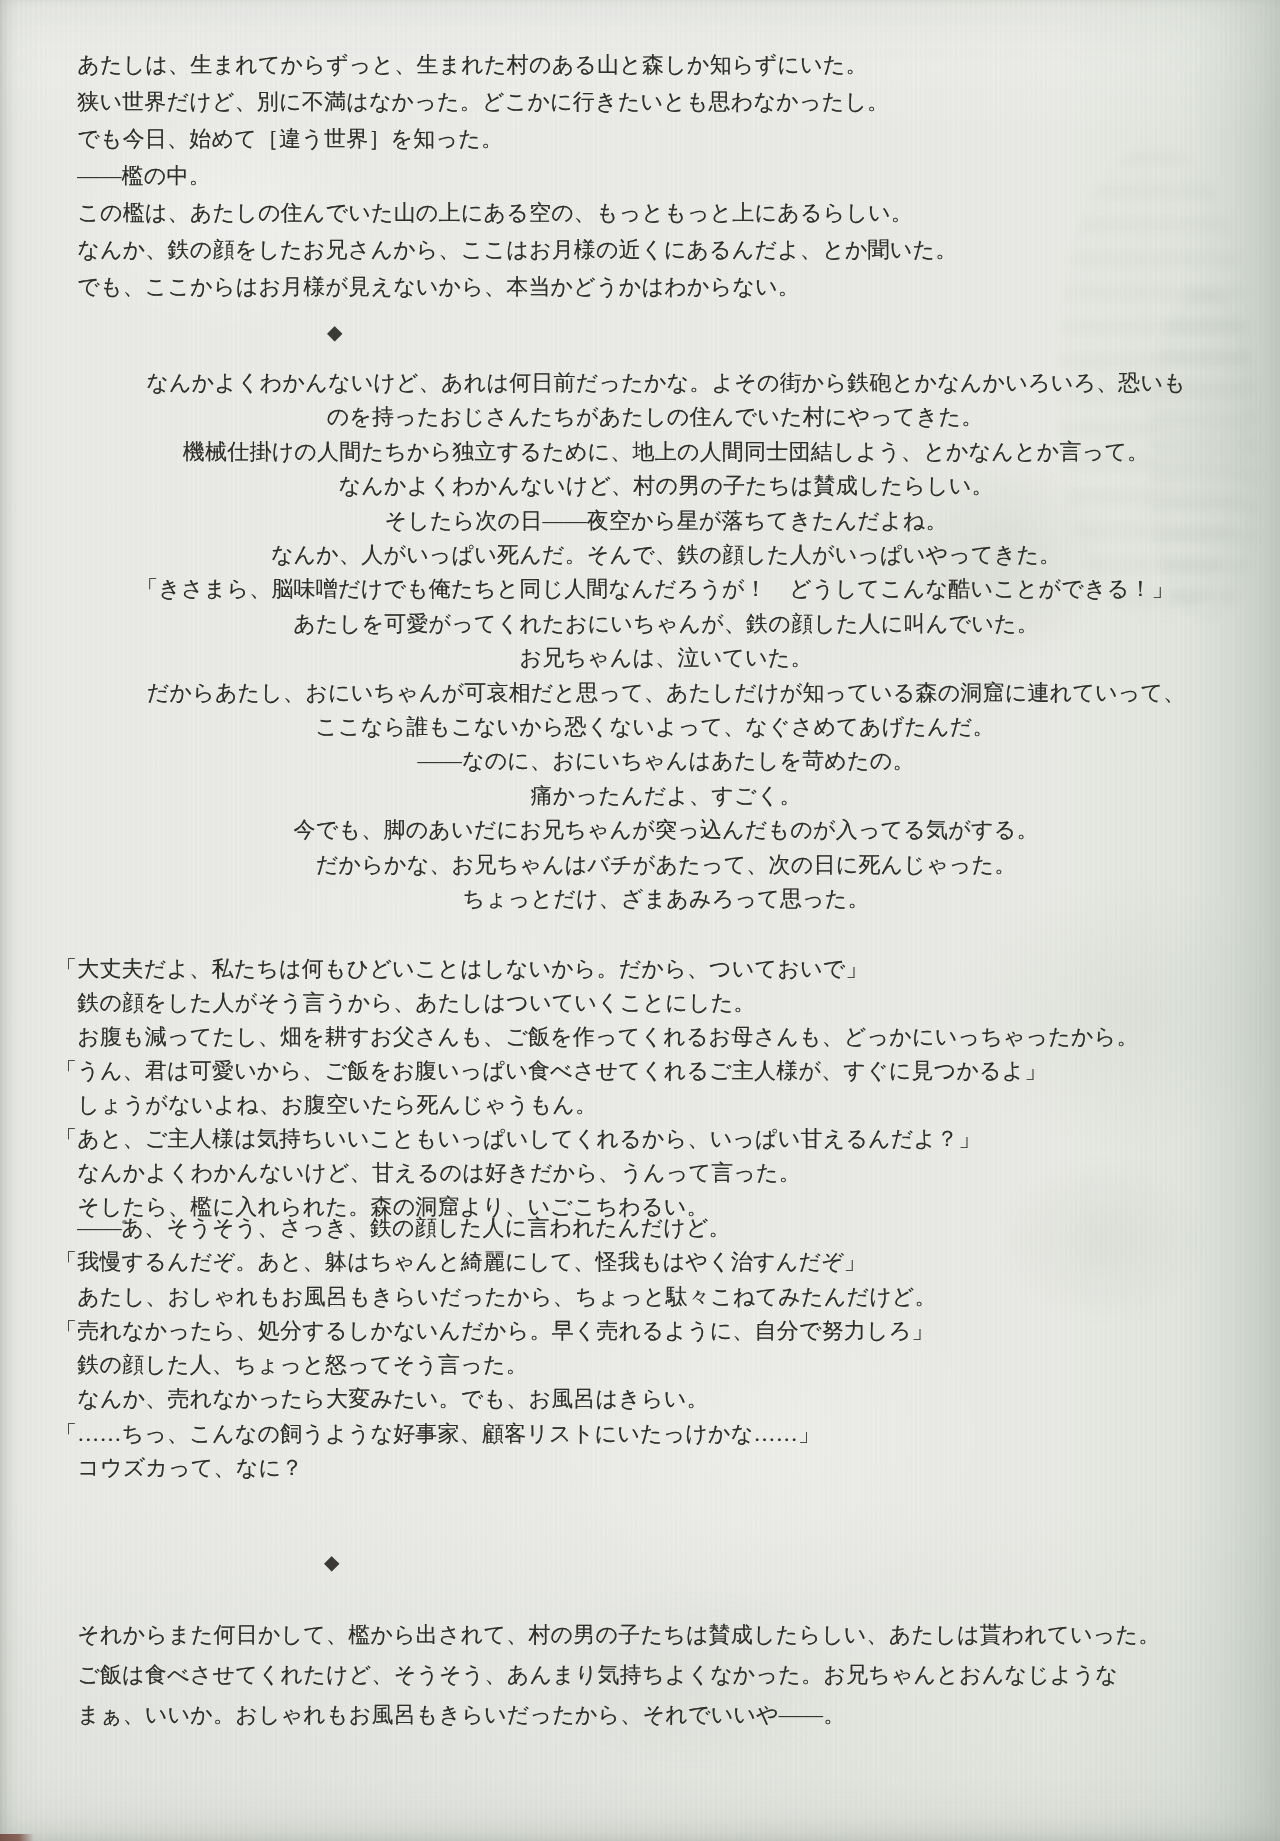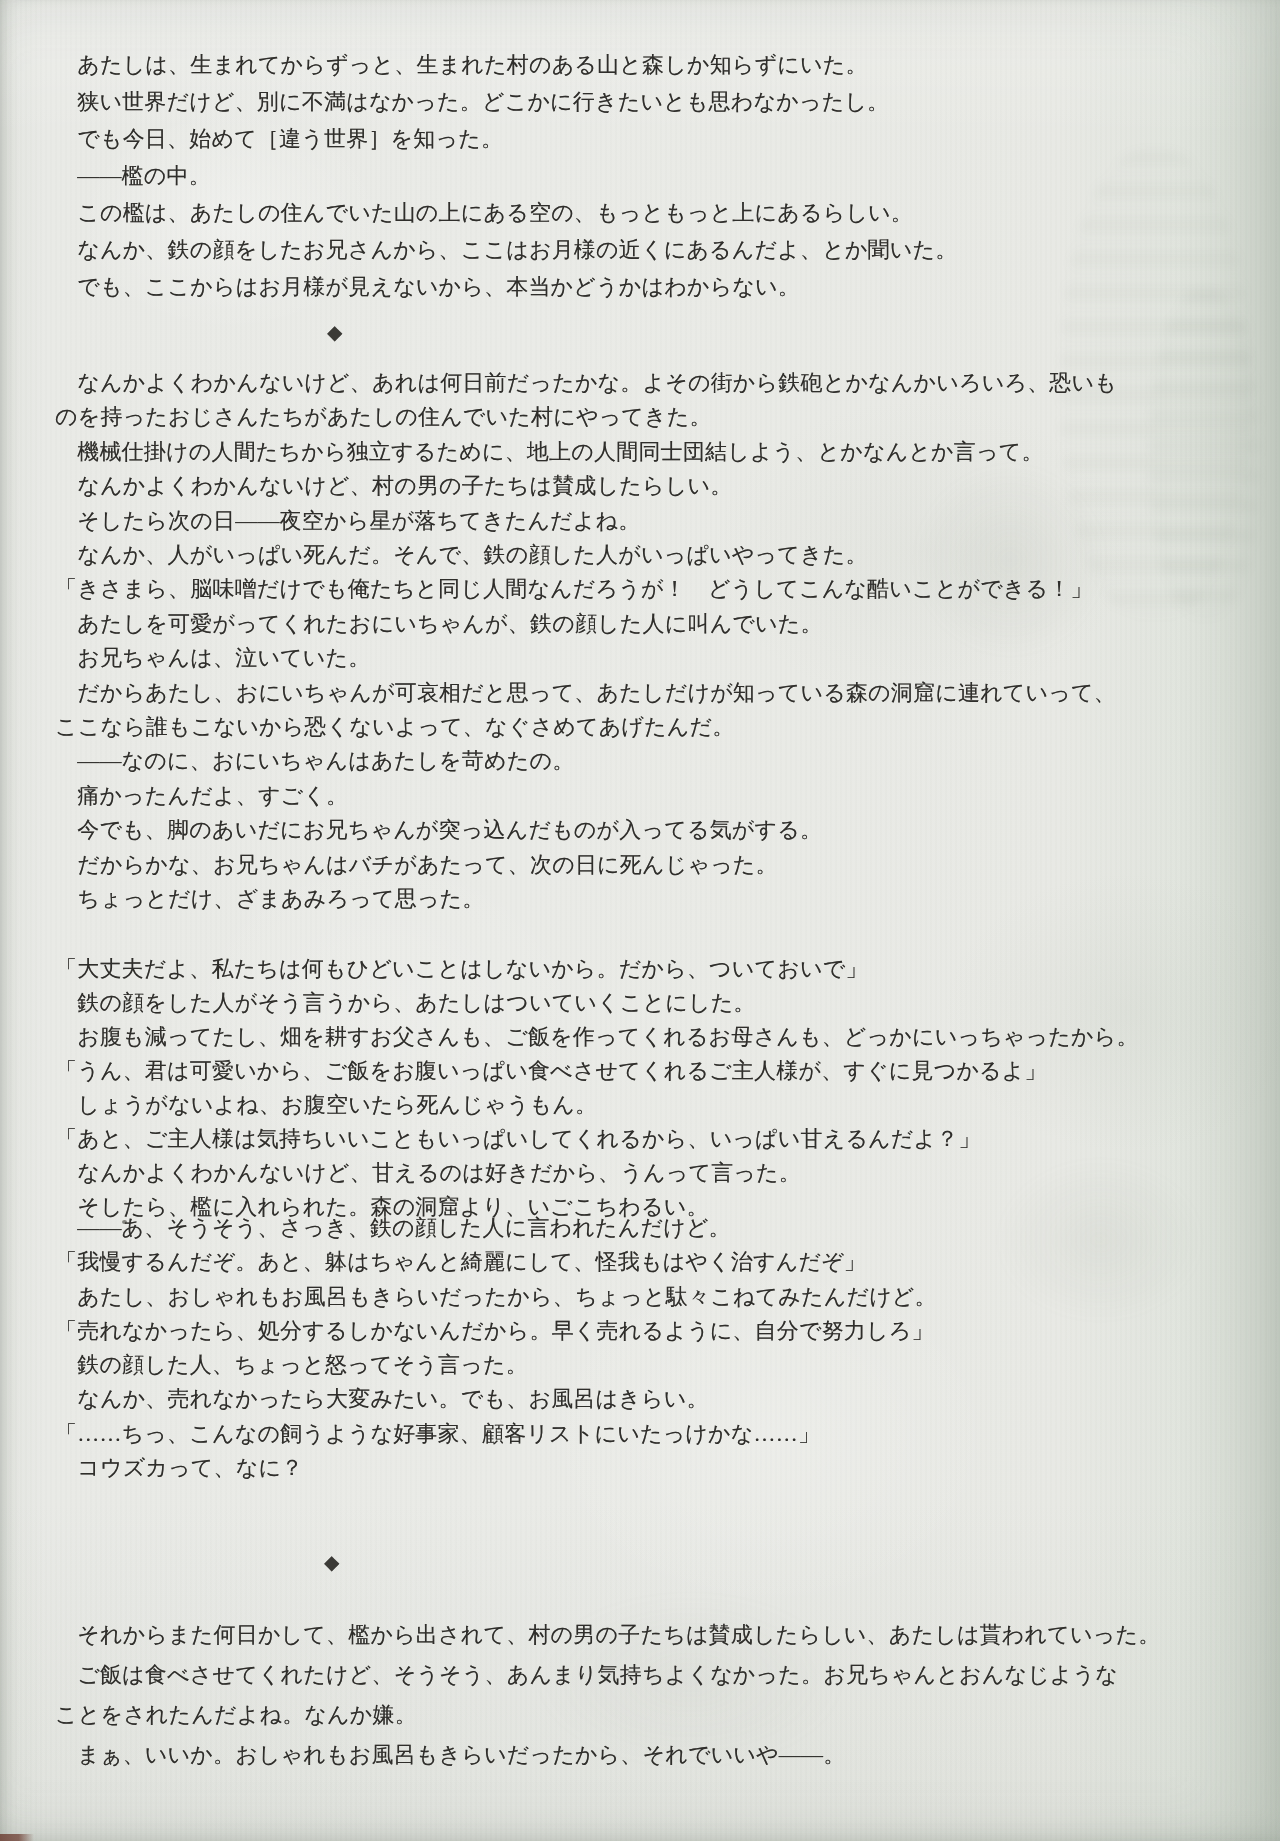--- a/index.html
+++ b/index.html
@@ -46,21 +46,21 @@
   }
   
   .sec{
     position:absolute;left:55px;width:1200px;
     font-size:22px;white-space:pre;
     letter-spacing:0.2px;
     text-shadow:0 0 0.5px rgba(40,38,34,0.45);
   }
   .sec .line{overflow:visible;}
   .sec-a{top:46px;line-height:37px;}
-  .sec-b{top:366px;line-height:34.4px;}
+  .sec-b{top:366px;line-height:34.4px;text-align:center;}
   .sec-c{top:952px;line-height:34px;}
   .sec-d{top:1211px;line-height:34.3px;}
   .sec-e{top:1615px;line-height:40px;}
   .separator{
     position:absolute;font-size:20px;line-height:20px;color:#3b3a36;
     text-shadow:0 0 0.5px rgba(40,38,34,0.5);
   }
   .sep-1{left:327px;top:322px;}
   .sep-2{left:324px;top:1552px;}
 </style>
@@ -83,15 +83,15 @@
     <section class="sec sec-a"><div class="line">　あたしは、生まれてからずっと、生まれた村のある山と森しか知らずにいた。</div><div class="line">　狭い世界だけど、別に不満はなかった。どこかに行きたいとも思わなかったし。</div><div class="line">　でも今日、始めて［違う世界］を知った。</div><div class="line">　——檻の中。</div><div class="line">　この檻は、あたしの住んでいた山の上にある空の、もっともっと上にあるらしい。</div><div class="line">　なんか、鉄の顔をしたお兄さんから、ここはお月様の近くにあるんだよ、とか聞いた。</div><div class="line">　でも、ここからはお月様が見えないから、本当かどうかはわからない。</div></section>
 
     <div class="separator sep-1">◆</div>
 
     <section class="sec sec-b"><div class="line">　なんかよくわかんないけど、あれは何日前だったかな。よその街から鉄砲とかなんかいろいろ、恐いも</div><div class="line">のを持ったおじさんたちがあたしの住んでいた村にやってきた。</div><div class="line">　機械仕掛けの人間たちから独立するために、地上の人間同士団結しよう、とかなんとか言って。</div><div class="line">　なんかよくわかんないけど、村の男の子たちは賛成したらしい。</div><div class="line">　そしたら次の日——夜空から星が落ちてきたんだよね。</div><div class="line">　なんか、人がいっぱい死んだ。そんで、鉄の顔した人がいっぱいやってきた。</div><div class="line">「きさまら、脳味噌だけでも俺たちと同じ人間なんだろうが！　どうしてこんな酷いことができる！」</div><div class="line">　あたしを可愛がってくれたおにいちゃんが、鉄の顔した人に叫んでいた。</div><div class="line">　お兄ちゃんは、泣いていた。</div><div class="line">　だからあたし、おにいちゃんが可哀相だと思って、あたしだけが知っている森の洞窟に連れていって、</div><div class="line">ここなら誰もこないから恐くないよって、なぐさめてあげたんだ。</div><div class="line">　——なのに、おにいちゃんはあたしを苛めたの。</div><div class="line">　痛かったんだよ、すごく。</div><div class="line">　今でも、脚のあいだにお兄ちゃんが突っ込んだものが入ってる気がする。</div><div class="line">　だからかな、お兄ちゃんはバチがあたって、次の日に死んじゃった。</div><div class="line">　ちょっとだけ、ざまあみろって思った。</div></section>
     <section class="sec sec-c"><div class="line">「大丈夫だよ、私たちは何もひどいことはしないから。だから、ついておいで」</div><div class="line">　鉄の顔をした人がそう言うから、あたしはついていくことにした。</div><div class="line">　お腹も減ってたし、畑を耕すお父さんも、ご飯を作ってくれるお母さんも、どっかにいっちゃったから。</div><div class="line">「うん、君は可愛いから、ご飯をお腹いっぱい食べさせてくれるご主人様が、すぐに見つかるよ」</div><div class="line">　しょうがないよね、お腹空いたら死んじゃうもん。</div><div class="line">「あと、ご主人様は気持ちいいこともいっぱいしてくれるから、いっぱい甘えるんだよ？」</div><div class="line">　なんかよくわかんないけど、甘えるのは好きだから、うんって言った。</div><div class="line">　そしたら、檻に入れられた。森の洞窟より、いごこちわるい。</div></section>
     <section class="sec sec-d"><div class="line">　——あ、そうそう、さっき、鉄の顔した人に言われたんだけど。</div><div class="line">「我慢するんだぞ。あと、躰はちゃんと綺麗にして、怪我もはやく治すんだぞ」</div><div class="line">　あたし、おしゃれもお風呂もきらいだったから、ちょっと駄々こねてみたんだけど。</div><div class="line">「売れなかったら、処分するしかないんだから。早く売れるように、自分で努力しろ」</div><div class="line">　鉄の顔した人、ちょっと怒ってそう言った。</div><div class="line">　なんか、売れなかったら大変みたい。でも、お風呂はきらい。</div><div class="line">「……ちっ、こんなの飼うような好事家、顧客リストにいたっけかな……」</div><div class="line">　コウズカって、なに？</div></section>
 
     <div class="separator sep-2">◆</div>
 
-    <section class="sec sec-e"><div class="line">　それからまた何日かして、檻から出されて、村の男の子たちは賛成したらしい、あたしは貰われていった。</div><div class="line">　ご飯は食べさせてくれたけど、そうそう、あんまり気持ちよくなかった。お兄ちゃんとおんなじような</div><div class="line">ことをされたんだよね。なんか嫌。</div><div class="line">　まぁ、いいか。おしゃれもお風呂もきらいだったから、それでいいや——。</div></section>
+    <section class="sec sec-e"><div class="line">　それからまた何日かして、檻から出されて、村の男の子たちは賛成したらしい、あたしは貰われていった。</div><div class="line">　ご飯は食べさせてくれたけど、そうそう、あんまり気持ちよくなかった。お兄ちゃんとおんなじような</div><div class="line">　まぁ、いいか。おしゃれもお風呂もきらいだったから、それでいいや——。</div></section>
   </main>
 </div>
 
 </body></html>

